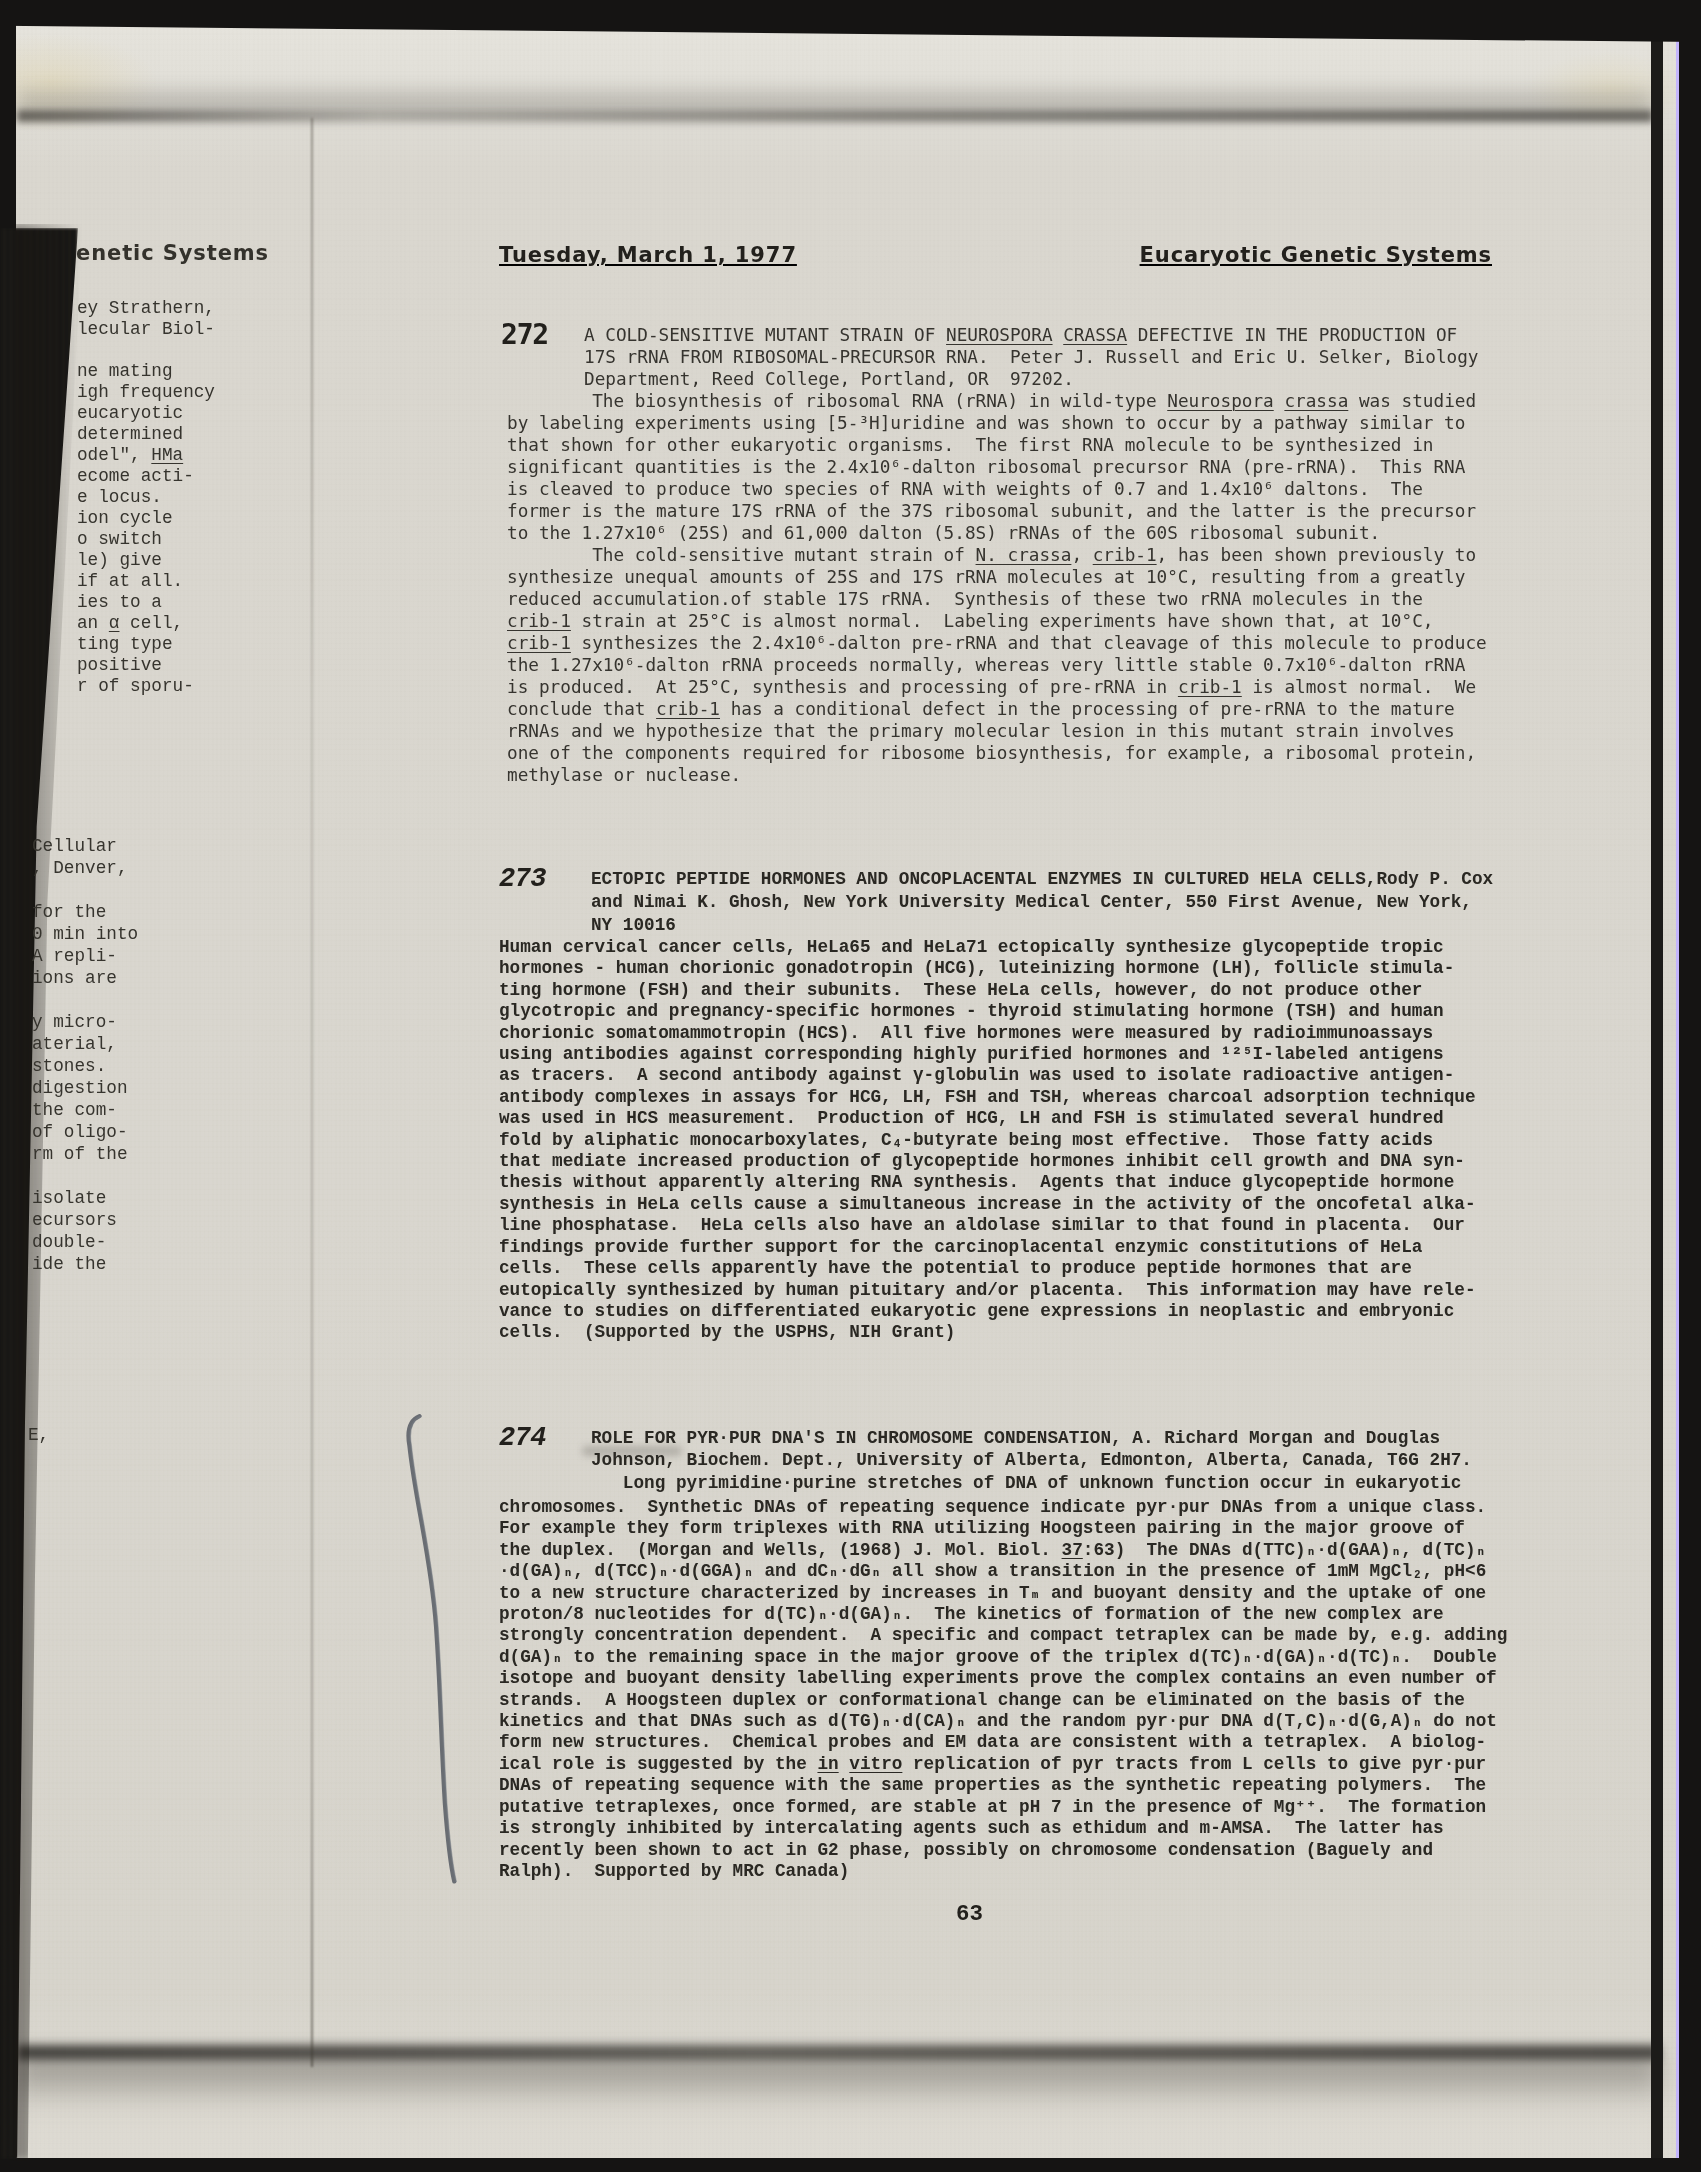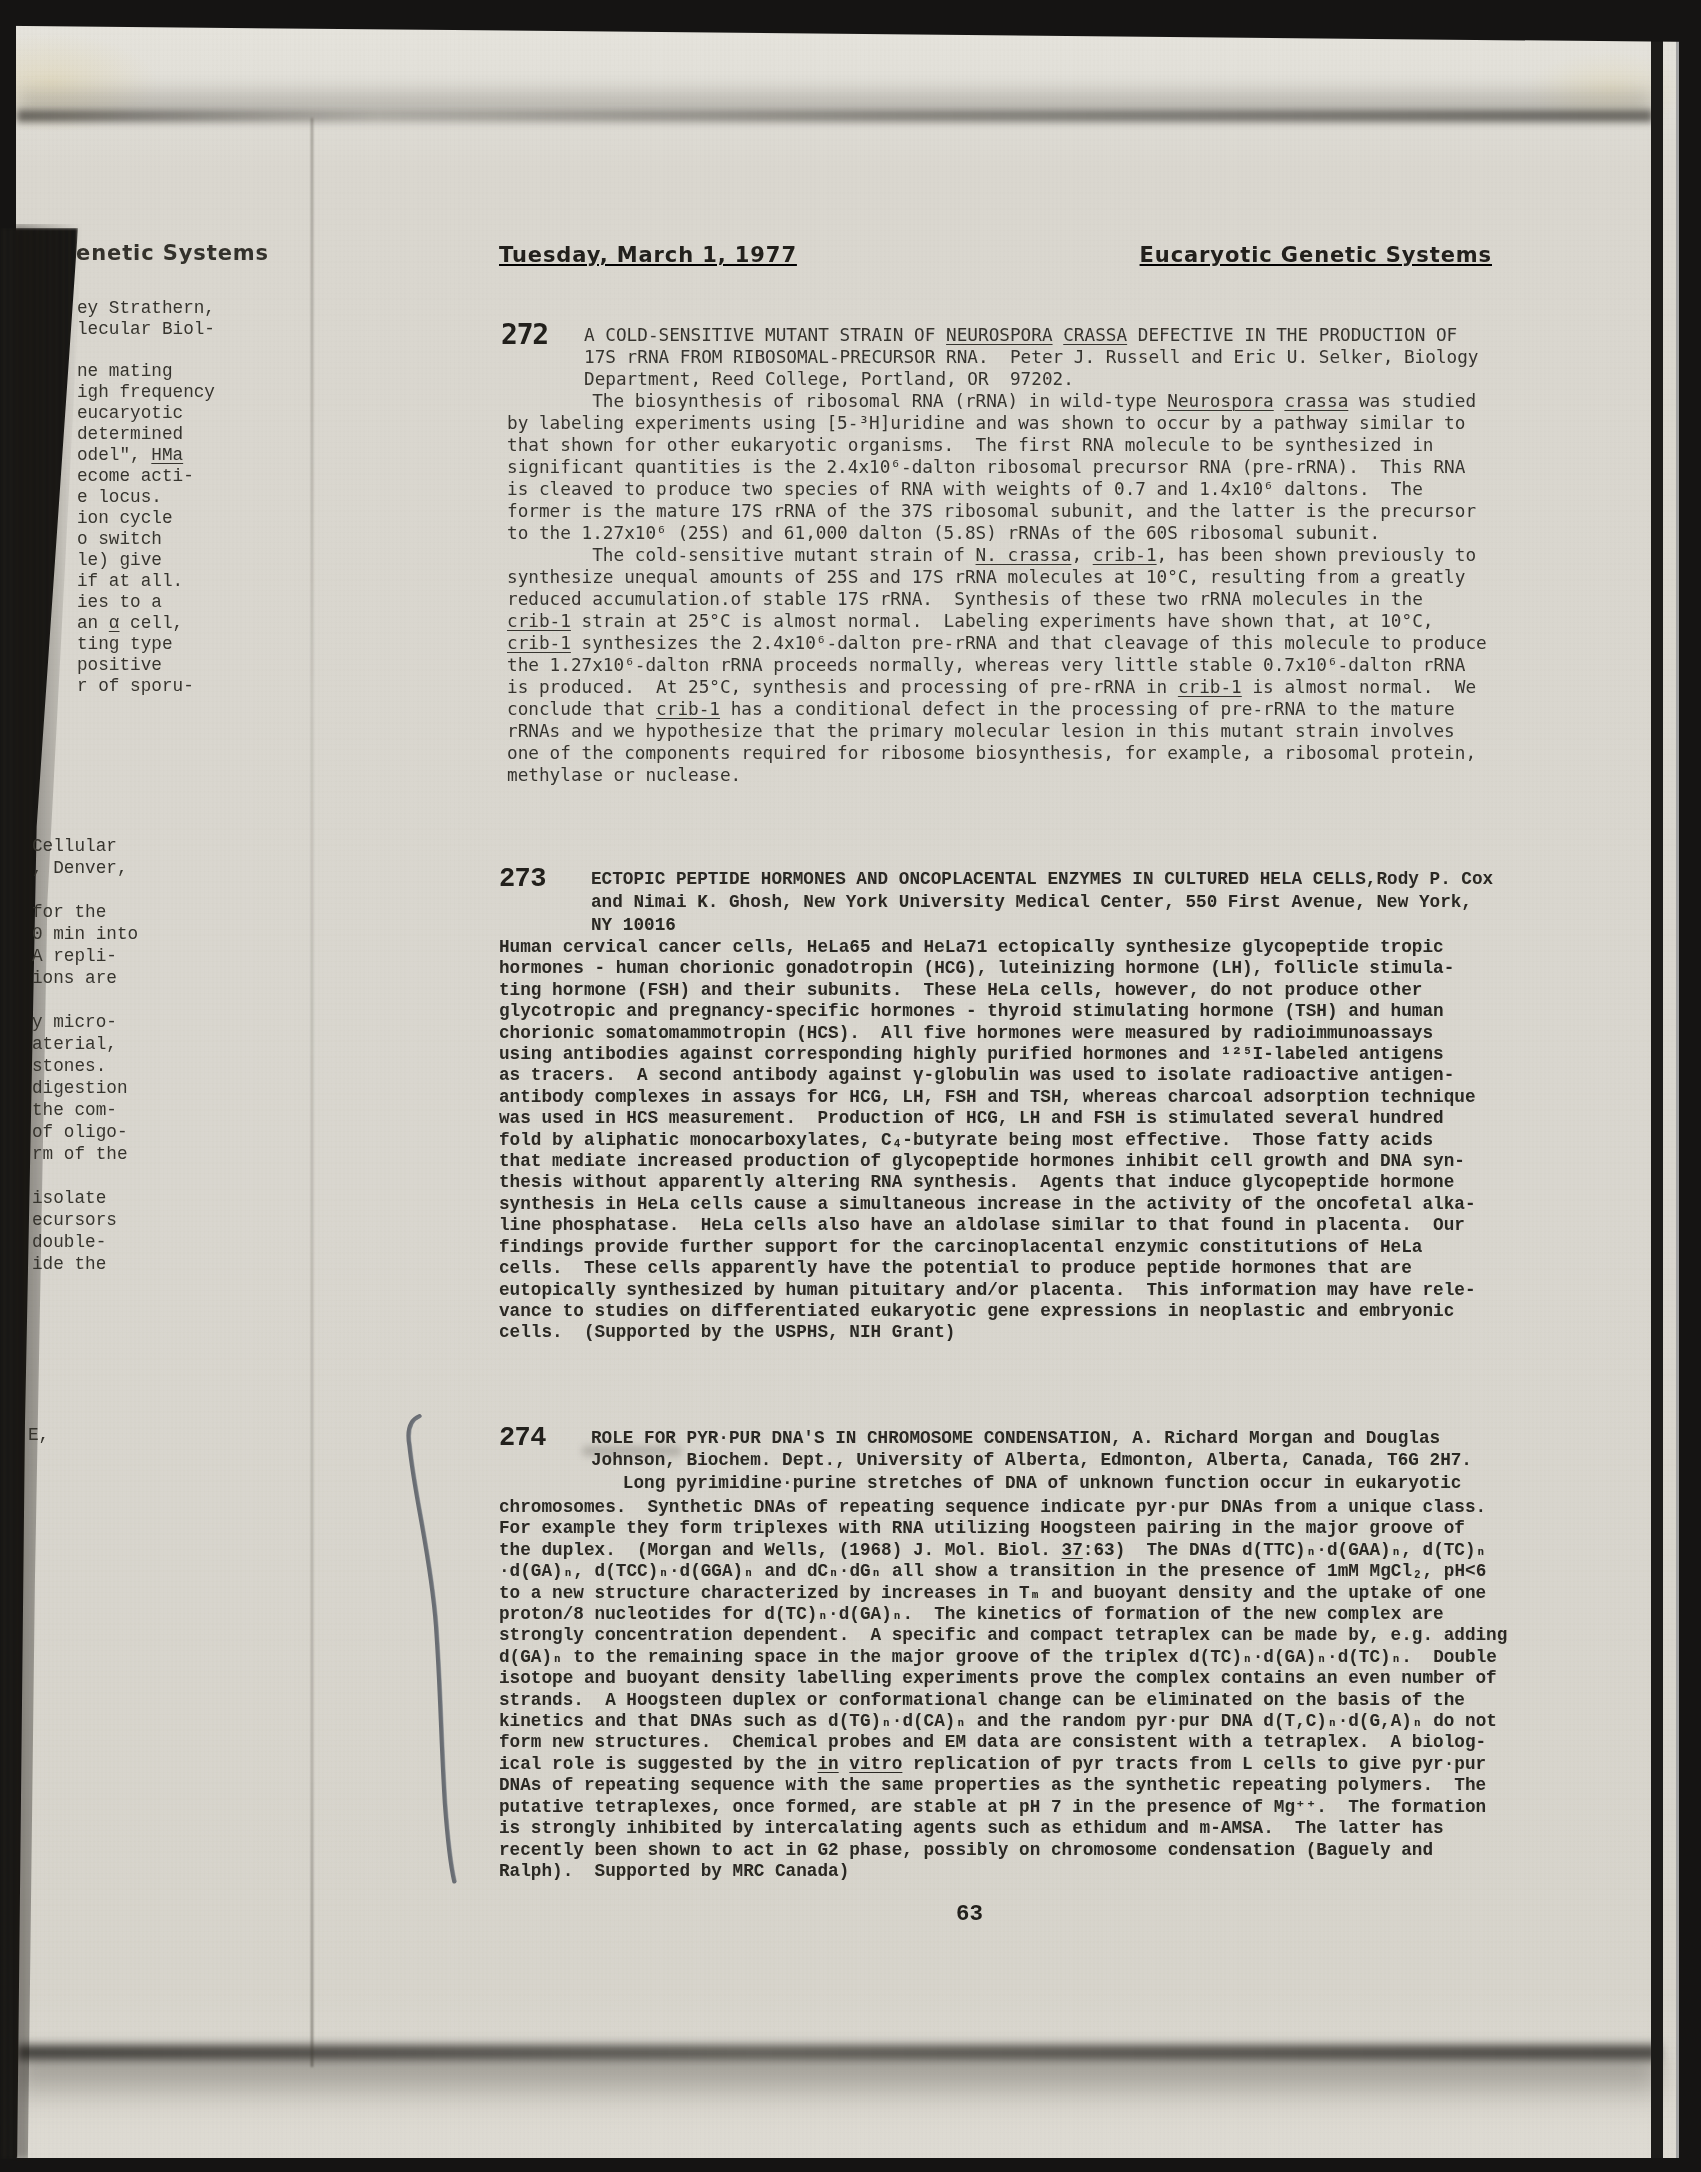--- a/index.html
+++ b/index.html
@@ -1,16 +1,16 @@
 <!DOCTYPE html>
 <html style="font-size:9.5px"><head>
 <meta charset="utf-8">
 <style>
   html,body{margin:0;padding:0;background:#101010;}
-  .scan{position:relative;width:1701px;height:2172px;background:#a3a3a3;overflow:hidden;
+  .scan{position:relative;width:1701px;height:2172px;background:#c4b5fd;overflow:hidden;
         font-family:"DejaVu Sans Mono",monospace;}
   
   .page{position:absolute;left:15.4px;top:17.7px;width:1661px;height:2142px;
         background:
           radial-gradient(154px 71px at 35px 65px, rgba(222,206,150,.35), rgba(222,206,150,0) 70%),
           radial-gradient(118px 53px at 1595px 71px, rgba(225,212,160,.30), rgba(225,212,160,0) 70%),
           linear-gradient(180deg,#e6e4dd 0%,#e0ded7 4%,#dad7cf 7%,#d9d6ce 55%,#d7d4cb 92%,#dedbd3 100%);}
   .grain{position:absolute;inset:0;opacity:.5;pointer-events:none;background:
       repeating-linear-gradient(90deg, rgba(120,115,105,.03) 0 1.8px, rgba(255,255,255,.02) 1.8px 4.1px),
       repeating-linear-gradient(0deg, rgba(120,115,105,.02) 0 1.2px, rgba(255,255,255,.02) 1.2px 5.3px);}
@@ -42,21 +42,21 @@
   
   .head-sans{font-family:"DejaVu Sans","Liberation Sans",sans-serif;font-weight:bold;
       font-size:21px;letter-spacing:0.9px;color:#22201c;}
   .tw-sans{font-family:"DejaVu Sans Mono",monospace;font-size:17.7px;color:#36342f;}
   .tw-serif{font-family:"Liberation Mono","DejaVu Sans Mono",monospace;font-weight:bold;font-size:17.7px;color:#2a2823;}
   pre.lines{margin:0;white-space:pre;}
   u{text-decoration:underline;text-underline-offset:3px;text-decoration-thickness:1.2px;}
   .abs-num-sans{position:absolute;font-family:"DejaVu Sans Mono",monospace;font-weight:bold;
       font-size:28px;letter-spacing:-1.2px;color:#22201c;}
   .abs-num-serif{position:absolute;font-family:"Liberation Mono","DejaVu Sans Mono",monospace;font-weight:bold;
-      font-size:27px;letter-spacing:-0.6px;color:#22201c;}
+      font-size:27px;letter-spacing:-0.6px;color:#22201c;font-style:italic;}
   .header-row{position:absolute;left:499px;top:243px;width:993px;display:flex;justify-content:space-between;text-decoration:underline;}
   .pagenum{position:absolute;left:956px;top:1901px;font-family:"Liberation Mono","DejaVu Sans Mono",monospace;
       font-weight:bold;font-size:22.4px;color:#22201c;filter:blur(0.2px);}
   .smudge-274{position:absolute;left:582px;top:1446px;width:100px;height:9.5px;background:rgba(95,92,85,.3);
       filter:blur(3.5px);border-radius:4.7px;}
   .overlay-svg{position:absolute;left:0;top:0;pointer-events:none;}
   .frag{position:absolute;color:#34322c;}
 </style>
 </head>
 <body>

